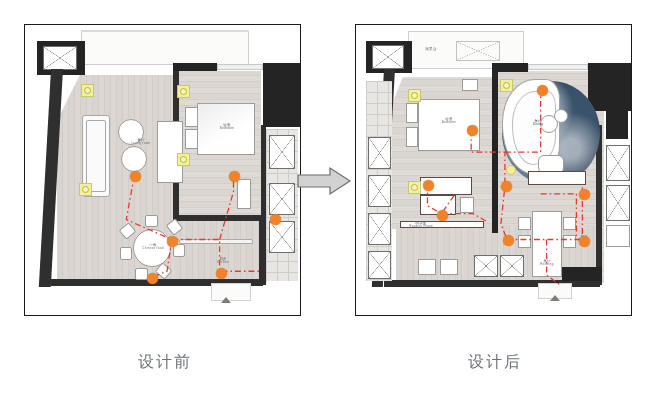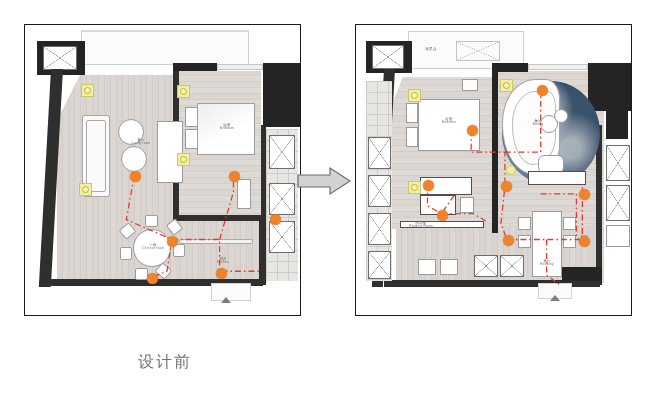--- a/index.html
+++ b/index.html
@@ -390,14 +390,15 @@
     <div class="dot-orange" style="left:147px; top:210px;"></div>
     <div class="dot-orange" style="left:223px; top:164px;"></div>
     <div class="dot-orange" style="left:223px; top:211px;"></div>
   </div>
 
   <svg id="transition-arrow" viewBox="0 0 56 30">
     <polygon points="2,9 34,9 34,2 54,15 34,28 34,21 2,21" fill="#d2d2d2" stroke="#6d6d6d" stroke-width="1.2"></polygon>
   </svg>
 
   <div class="caption" id="caption-before">设计前</div>
+  <div class="caption" id="caption-after">设计后</div>
 
 </div>
 
 </body></html>

